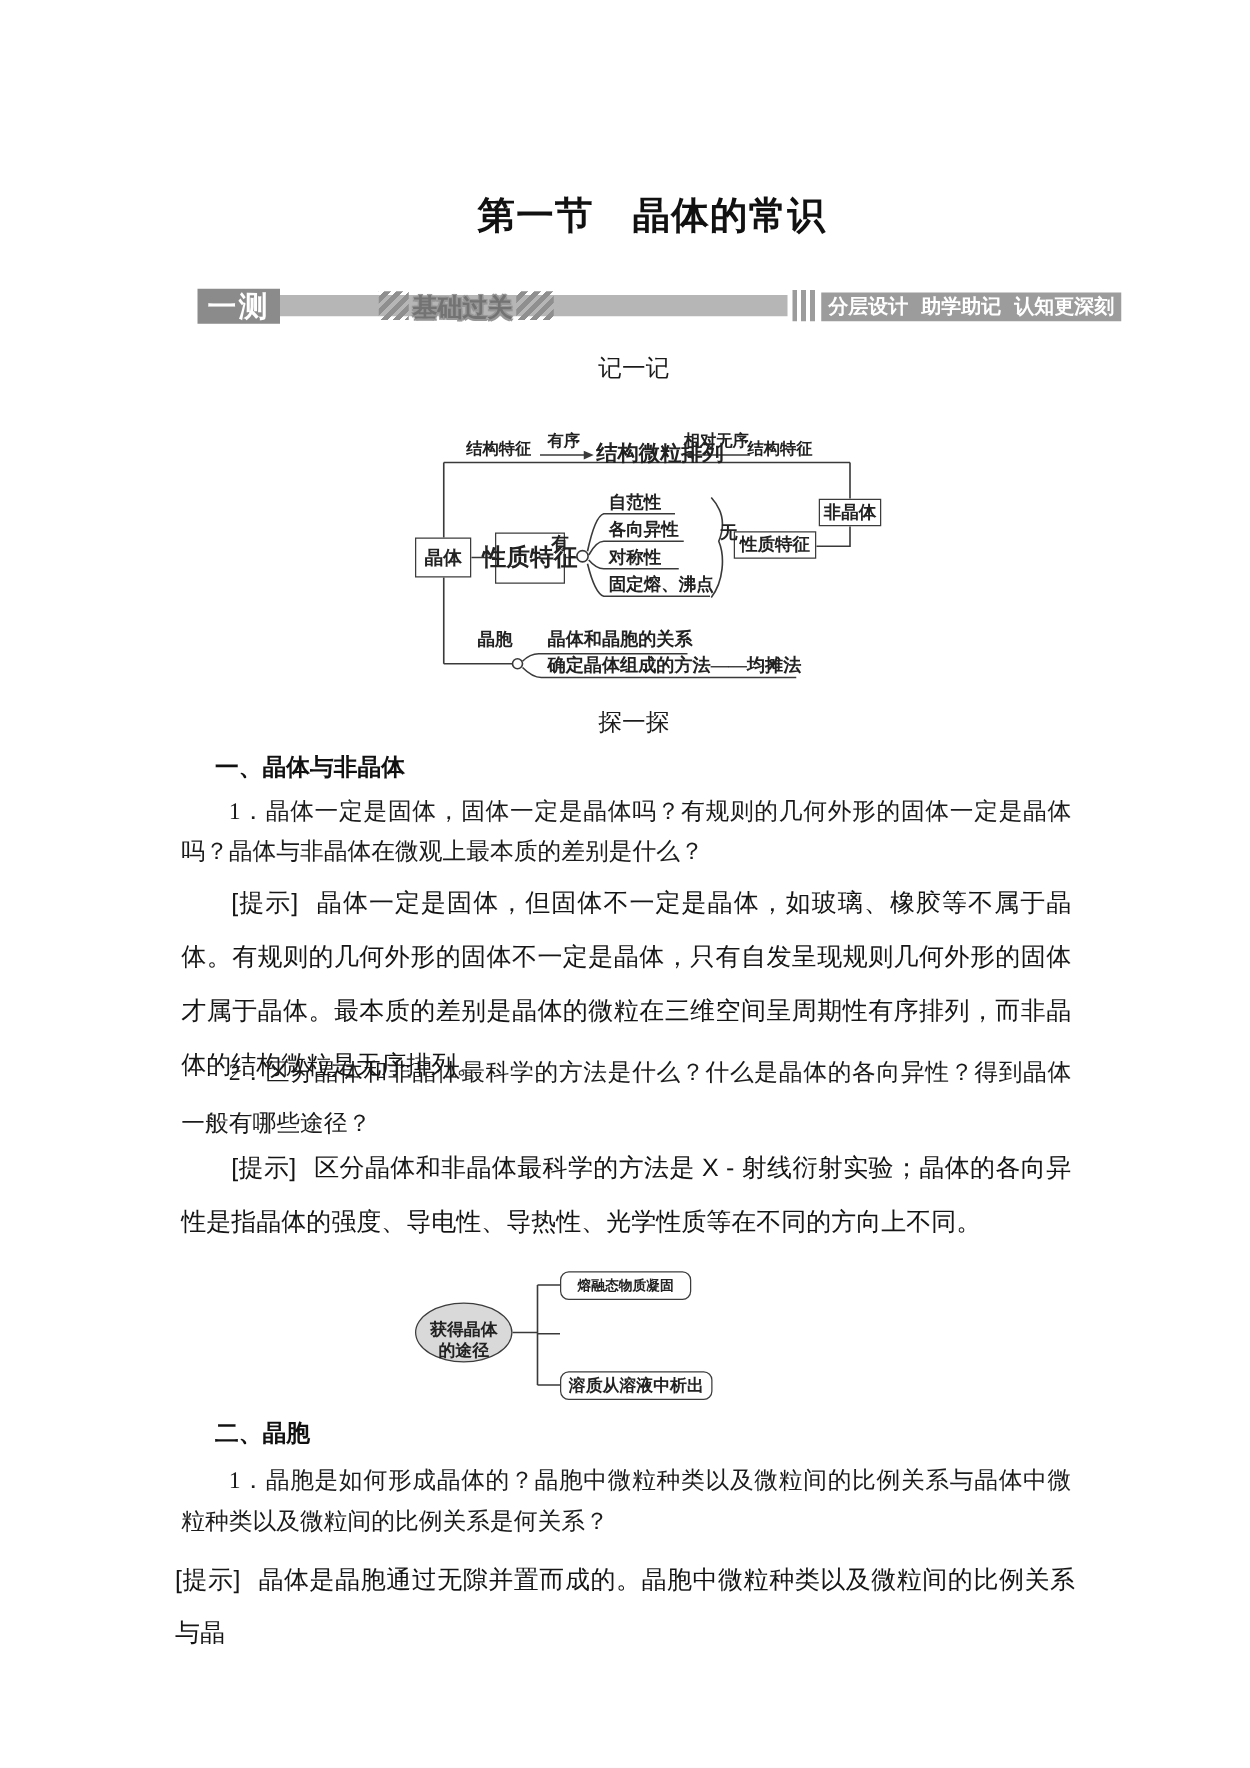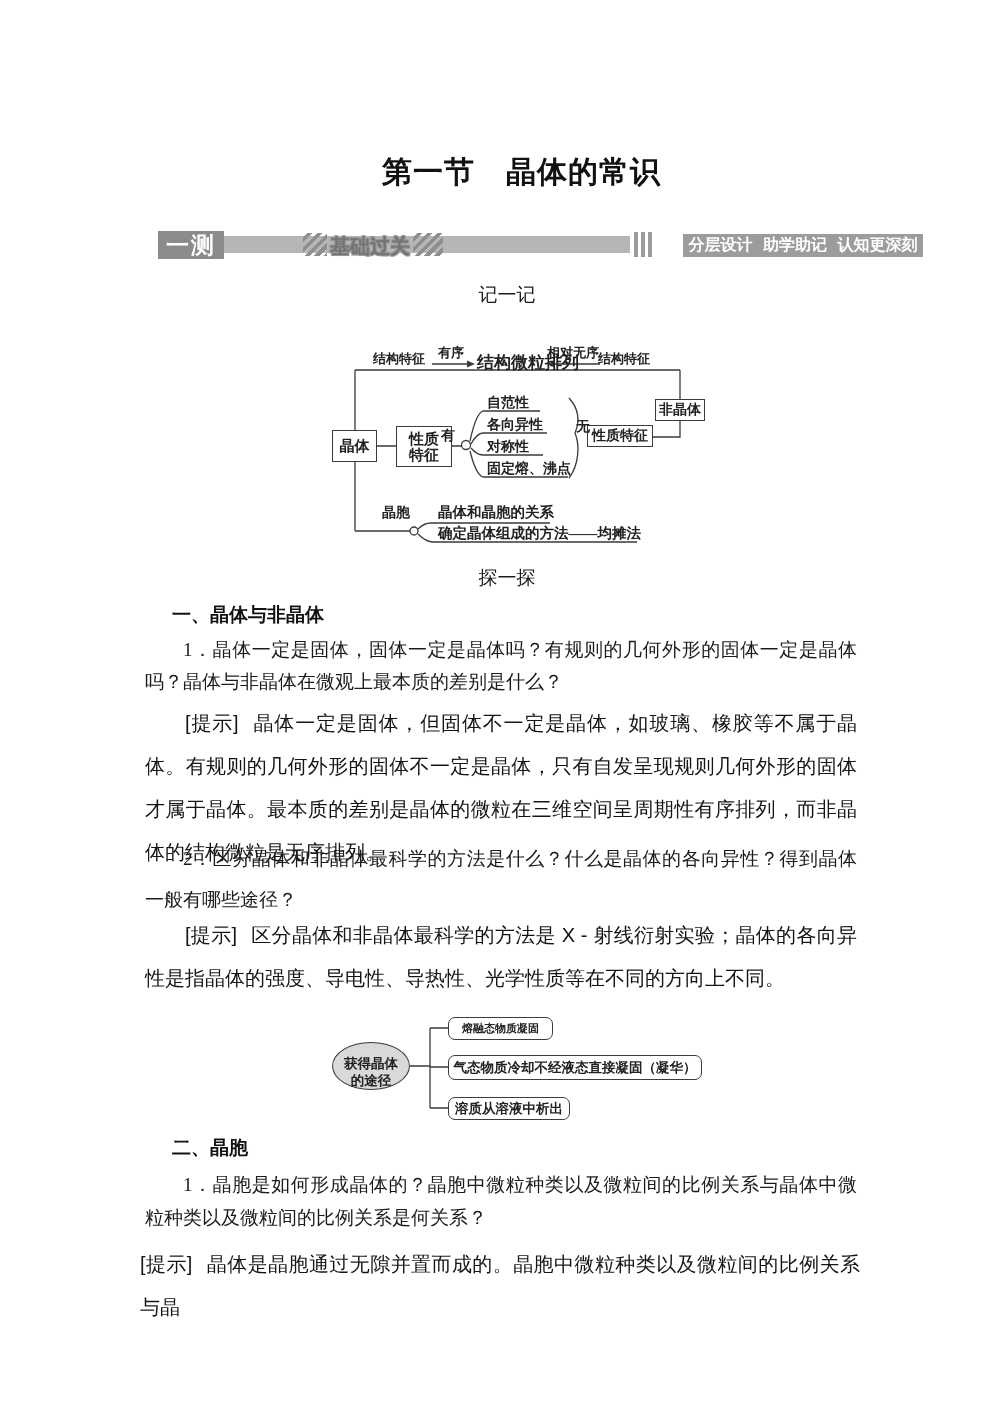--- a/index.html
+++ b/index.html
@@ -33,21 +33,21 @@
     font-weight:bold; font-size:20px; color:#737373;
     text-shadow:1px 1px 0 #979797,-1px -1px 0 #979797,1px -1px 0 #979797,-1px 1px 0 #979797,0 0 2px #979797;
   }
   .banner-stripes {
     position:absolute; top:232px; left:634px; width:21px; height:25px;
     background:repeating-linear-gradient(90deg, var(--banner-right,#9c9c9c) 0 4px, #ffffff 4px 7px);
   }
   .banner-right-tab {
     position:absolute; top:234px; left:657px; width:240px; height:23px;
     background:var(--banner-right,#9c9c9c); color:#fff; font-weight:bold; font-size:16px;
-    display:flex; align-items:center; justify-content:center; word-spacing:6px; white-space:nowrap;margin-left:26px;
+    display:flex; align-items:center; justify-content:center; word-spacing:6px; white-space:nowrap;
   }
 
   
   .mini-heading { position:absolute; left:0; width:1014px; text-align:center; font-size:19px; color:#1b1b1b; }
 
   
   .heading { position:absolute; left:172px; font-size:19px; font-weight:bold; color:#111; line-height:24px; }
   .para {
     position:absolute; left:145px; width:712px; text-align:justify; text-indent:2em;
     font-size:19px; line-height:32px; color:#1b1b1b;
@@ -115,21 +115,21 @@
     </g>
   </svg>
 
   <div class="dlabel" style="left:43px; top:7px; font-size:13px;">结构特征</div>
   <div class="dlabel" style="left:108px; top:1px; font-size:13px;text-align:right;">有序</div>
   <div class="dlabel" style="left:147px; top:8px; font-size:17px;">结构微粒排列</div>
   <div class="dlabel" style="left:217px; top:1px; font-size:13px;">相对无序</div>
   <div class="dlabel" style="left:268px; top:7px; font-size:13px;">结构特征</div>
 
   <div class="dbox" style="left:2px; top:85px; width:45px; height:32px; font-size:15px;">晶体</div>
-  <div class="dbox" style="left:66px; top:81px; width:56px; height:41px; font-size:15px; line-height:16px; flex-direction:column;">
+  <div class="dbox" style="left:66px; top:81px; width:56px; height:41px; font-size:19px; line-height:16px; flex-direction:row;">
     <span>性质</span>
     <span>特征</span>
   </div>
   <div class="dbox" style="left:257px; top:80px; width:66px; height:22px; font-size:14px;">性质特征</div>
   <div class="dbox" style="left:325px; top:54px; width:50px; height:22px; font-size:14px;">非晶体</div>
 
   <div class="dlabel" style="left:111px; top:83px; font-size:14px;">有</div>
   <div class="dlabel" style="left:246px; top:74px; font-size:14px;">无</div>
 
   <div class="dlabel" style="left:157px; top:50px;  font-size:14px;">自范性</div>
@@ -162,21 +162,20 @@
   <svg width="380" height="118" viewBox="0 0 380 118">
     <g fill="none" stroke="#3a3a3a" stroke-width="1.3">
       <path d="M80,54 H100 M100,16 V96 M100,16 H118 M100,55 H118 M100,96 H118"></path>
     </g>
   </svg>
   <div class="ellipse" style="left:2px; top:30px; width:78px; height:48px;">
     <span>获得晶体</span>
     <span>的途径</span>
   </div>
   <div class="dbox rbox" style="left:118px; top:5px;  width:105px; height:23px; font-size:11px;font-family:Liberation Mono, monospace;">熔融态物质凝固</div>
-  <div class="dbox rbox" style="left:118px; top:43px; width:254px; height:25px; font-size:13.5px;">气态物质冷却不经液态直接凝固（凝华）</div>
   <div class="dbox rbox" style="left:118px; top:85px; width:122px; height:23px; font-size:13.5px;">溶质从溶液中析出</div>
 </div>
 
 <h2 class="heading sans" style="top:1136px;">二、晶胞</h2>
 
 <p class="para serif" style="top:1168px; line-height:33px;">1．晶胞是如何形成晶体的？晶胞中微粒种类以及微粒间的比例关系与晶体中微粒种类以及微粒间的比例关系是何关系？</p>
 
 <p class="para sans hint" style="top:1243px; left:140px; width:720px; text-indent:0;">
   <span class="hint-label">[提示]</span><span>晶体是晶胞通过无隙并置而成的。晶胞中微粒种类以及微粒间的比例关系与晶</span>
 </p>

